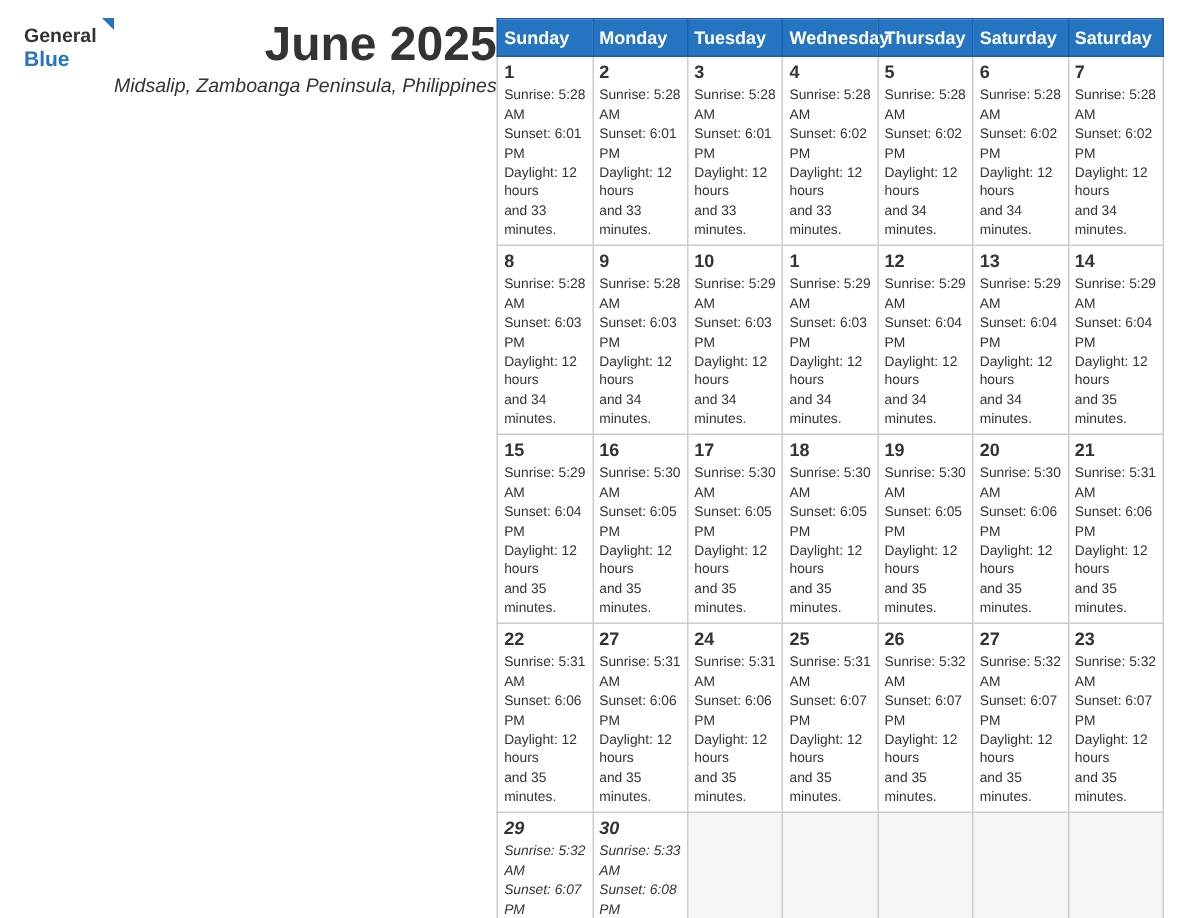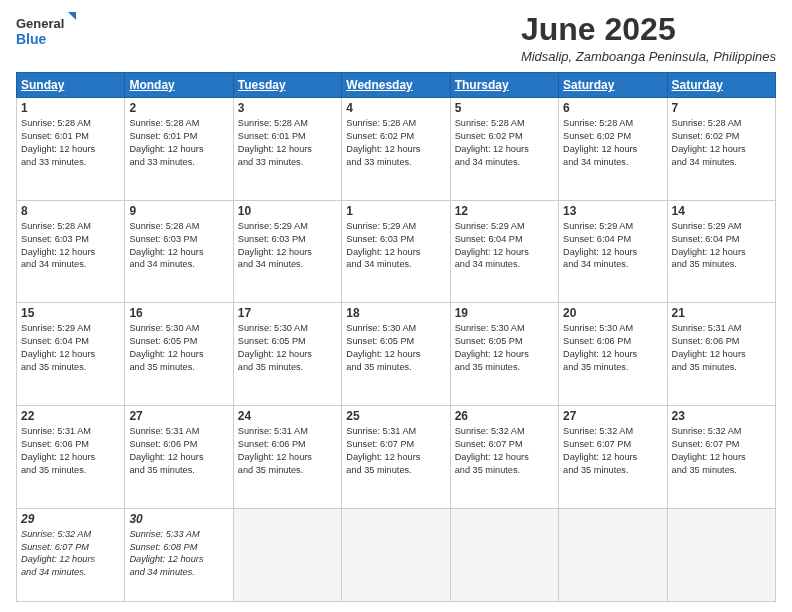--- a/index.html
+++ b/index.html
@@ -10,34 +10,35 @@
       font-family: Arial, sans-serif;
       font-size: 11px;
       color: #333;
       overflow: hidden;
     }
     .page {
       width: 792px;
       height: 612px;
       padding: 12px 16px 10px 16px;
       display: flex;
-      flex-direction: column;
+      flex-direction: row;
     }
     .header {
       display: flex;
       justify-content: space-between;
       align-items: flex-start;
       margin-bottom: 8px;
     }
     .logo {
       display: flex;
       align-items: center;
       gap: 4px;
     }
     .title-block {
+      text-align: right;
     }
     .month-title {
       font-size: 32px;
       font-weight: bold;
       color: #333;
       line-height: 1.1;
     }
     .location {
       font-size: 13px;
       color: #333;
@@ -52,21 +53,20 @@
       table-layout: fixed;
     }
     .calendar th {
       background: #2474c2;
       color: #fff;
       font-size: 12px;
       font-weight: bold;
       padding: 5px 4px;
       text-align: left;
       border: 1px solid #1a5fa8;
-      text-decoration: underline;
     }
     .calendar td {
       vertical-align: top;
       border: 1px solid #ccc;
       padding: 3px 4px;
       font-size: 9.5px;
       color: #333;
       background: #fff;
       height: 82px;
     }

